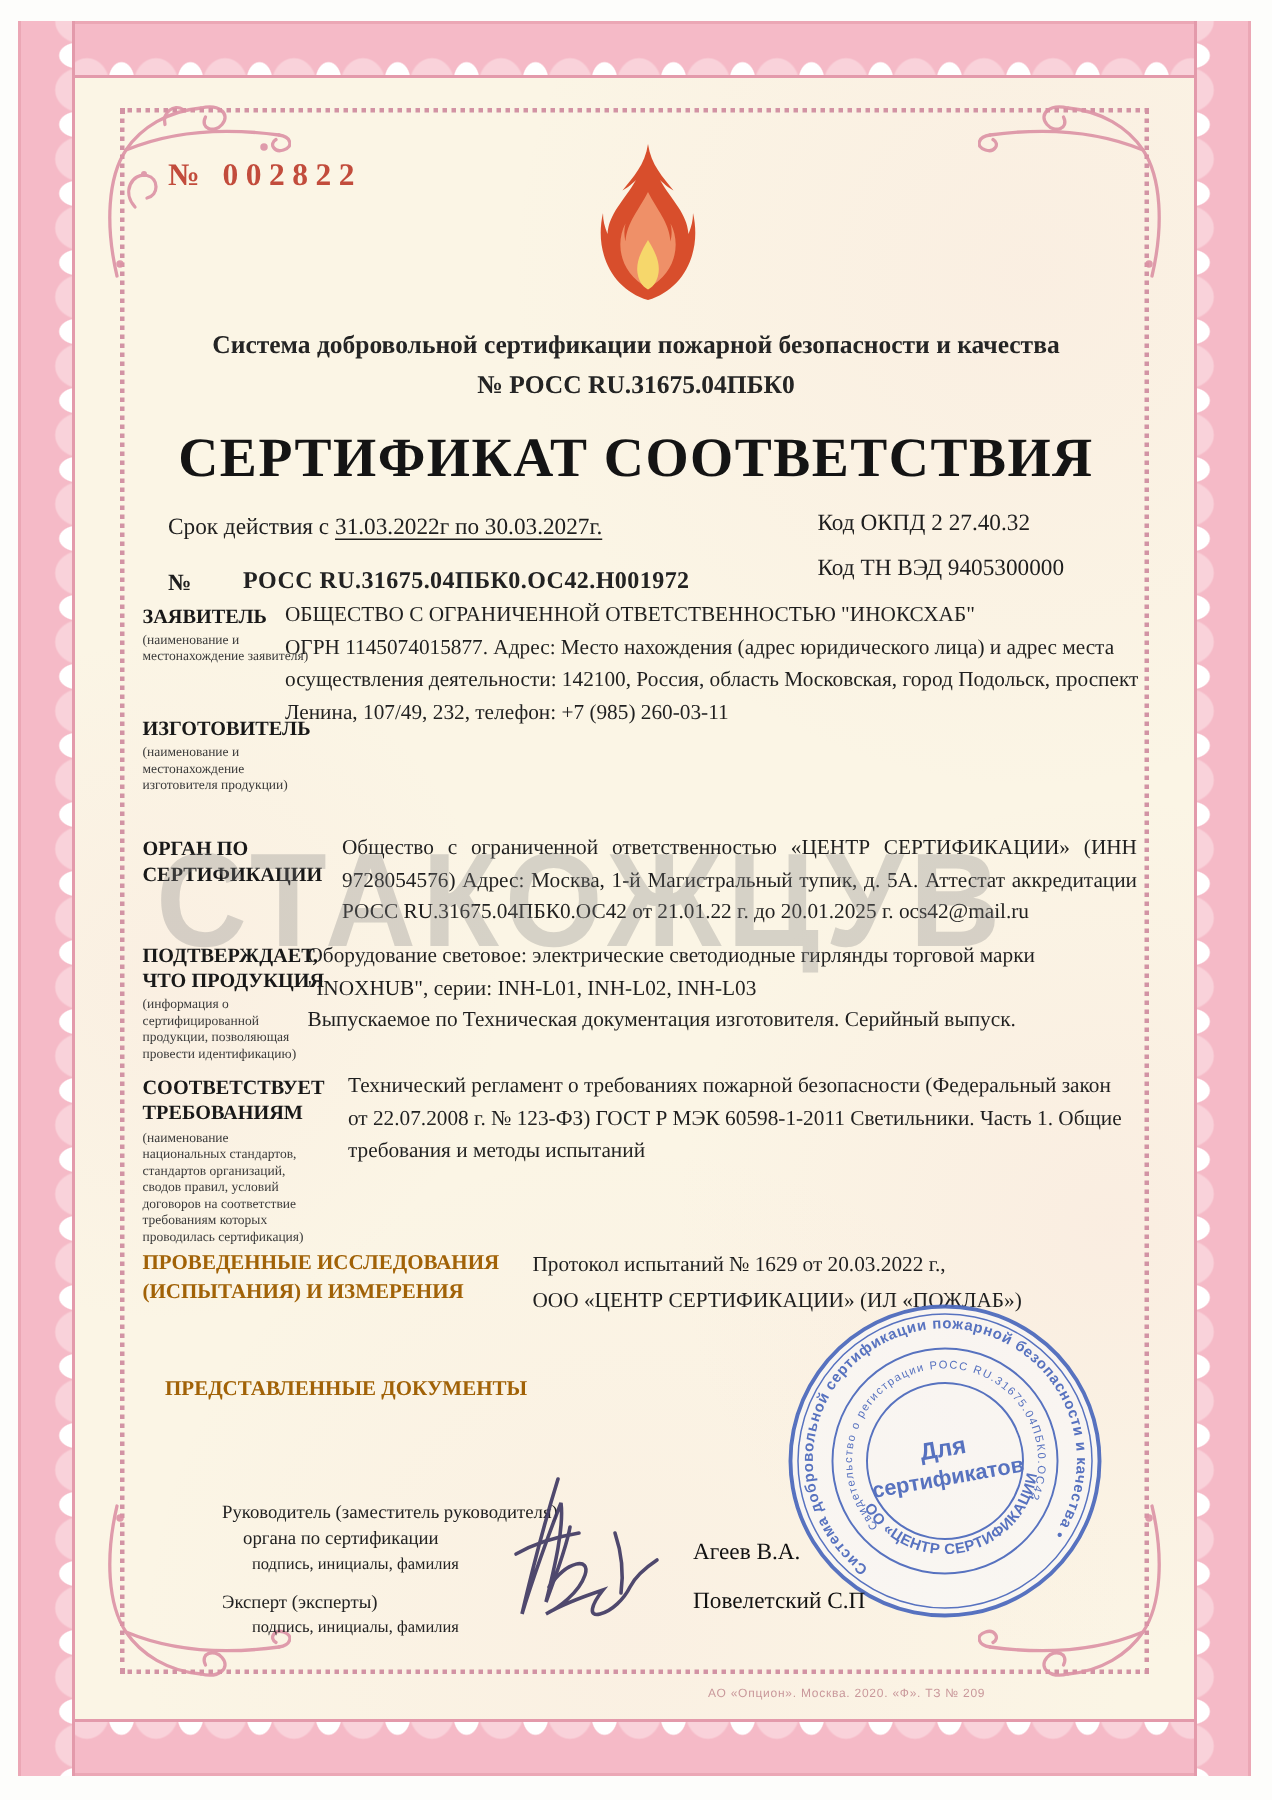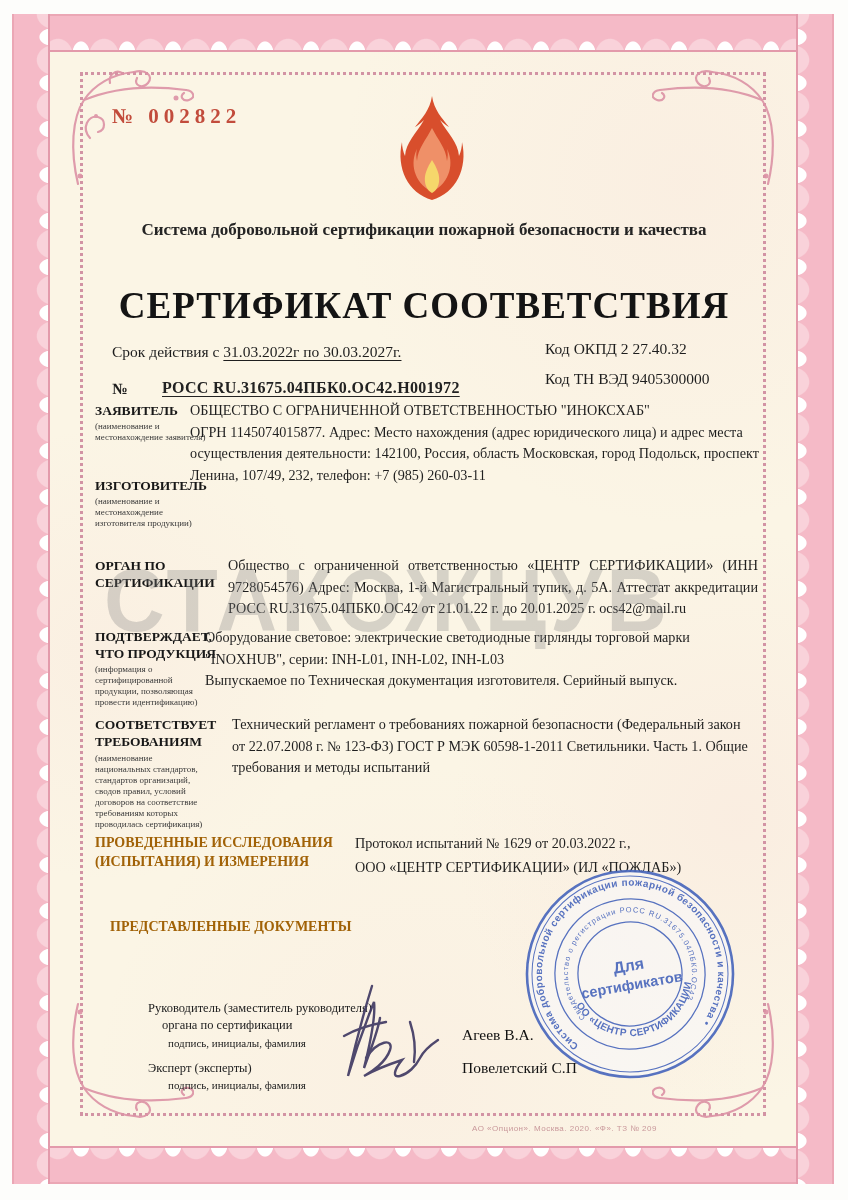--- a/index.html
+++ b/index.html
@@ -40,21 +40,21 @@
   
   .abs{position:absolute;}
   .serial{left:112px;top:104px;font-size:21px;letter-spacing:5px;color:#c24c3c;font-weight:600;z-index:10;}
   .flame{left:382px;top:94px;width:100px;height:124px;z-index:10;}
   .sysline{left:0;right:0;text-align:center;font-weight:700;font-size:17px;color:#242424;z-index:10;}
   .title{left:0;right:0;top:284px;text-align:center;font-weight:700;font-size:37px;
          letter-spacing:1px;color:#141414;z-index:10;}
   .plain15{font-size:15.5px;color:#1e1e1e;z-index:10;}
   .u{text-decoration:underline;text-underline-offset:3px;}
   .certnum{left:162px;top:379px;font-weight:700;font-size:16px;letter-spacing:.3px;
-           text-decoration:underline;text-underline-offset:3px;z-index:10;text-align:right;}
+           text-underline-offset:3px;z-index:10;text-align:right;}
   .sec-label{left:95px;width:130px;font-weight:700;font-size:13.5px;line-height:17px;
              color:#181818;z-index:10;}
   .sec-label span{text-underline-offset:2px;}
   .sec-sub{left:95px;width:112px;font-size:9px;line-height:11px;color:#3a3a3a;z-index:10;}
   .sec-body{font-size:14.2px;line-height:21.5px;color:#1f1f1f;z-index:10;}
   .bold-label{font-weight:700;font-size:14px;line-height:19px;color:#a16207;z-index:10;}
   .sig-label{font-size:12.5px;color:#222;z-index:10;}
   .sig-sub{font-size:11px;color:#222;z-index:10;}
   .sig-name{font-size:15.5px;color:#111;z-index:25;}
   .stamp{left:518px;top:862px;width:224px;height:224px;transform:rotate(-10deg);z-index:20;opacity:.92;}
@@ -121,20 +121,21 @@
 
   <div class="abs serial">№ 002822</div>
 
   <svg class="abs flame" viewBox="0 0 100 124">
     <path d="M50 2 C52 16 60 24 67 33 C65 32 61 29 58 26 C66 40 76 48 77 62 C79 57 80 53 80 48 C86 74 74 99 50 106 C26 99 14 74 20 48 C20 53 21 57 23 62 C24 48 34 40 42 26 C39 29 35 32 33 33 C40 24 48 16 50 2 Z" fill="#d84e2c"></path>
     <path d="M50 34 C56 46 64 54 65 67 C66 62 66 59 65 55 C72 68 69 88 50 98 C31 88 28 68 35 55 C34 59 34 62 35 67 C36 54 44 46 50 34 Z" fill="#ef9068"></path>
     <path d="M50 66 C55 74 58 81 57 88 C56 95 52 98 50 99 C48 98 44 95 43 88 C42 81 45 74 50 66 Z" fill="#f6d76b"></path>
   </svg>
 
   <div class="abs sysline" style="top:220px">Система добровольной сертификации пожарной безопасности и качества</div>
+  <div class="abs sysline" style="top:247px">№ РОСС RU.31675.04ПБК0</div>
   <div class="abs title">СЕРТИФИКАТ СООТВЕТСТВИЯ</div>
 
   <div class="abs plain15" style="left:112px;top:343px">
     <span>Срок действия с </span><span class="u">31.03.2022г по 30.03.2027г.</span>
   </div>
   <div class="abs plain15" style="left:545px;top:340px">Код ОКПД 2  27.40.32</div>
   <div class="abs plain15" style="left:545px;top:370px">Код ТН ВЭД 9405300000</div>
   <div class="abs plain15" style="left:112px;top:380px;font-weight:700">№</div>
   <div class="abs certnum">РОСС RU.31675.04ПБК0.ОС42.Н001972</div>
 

